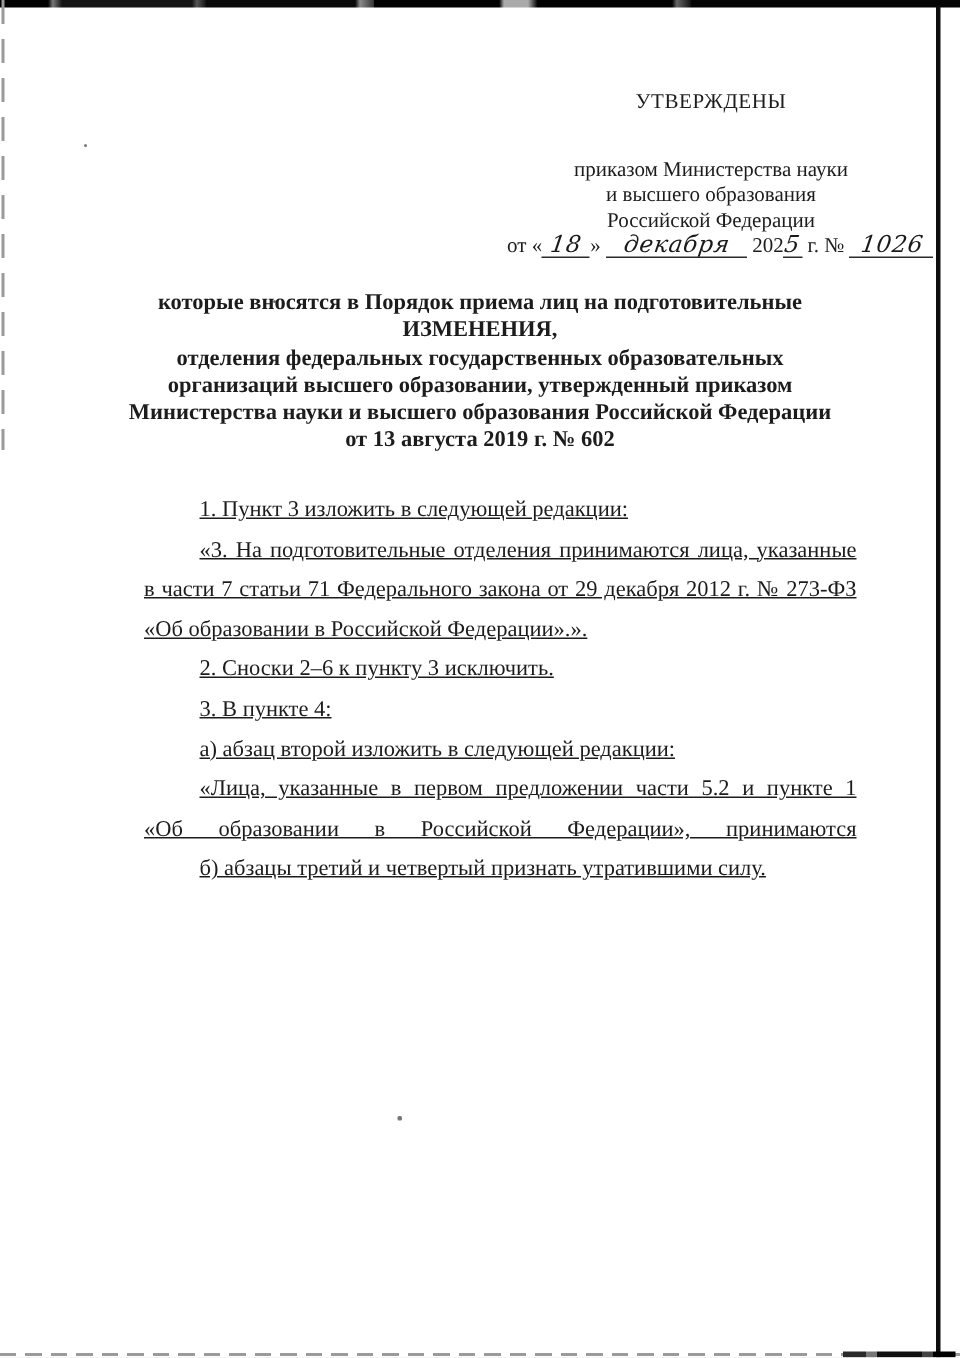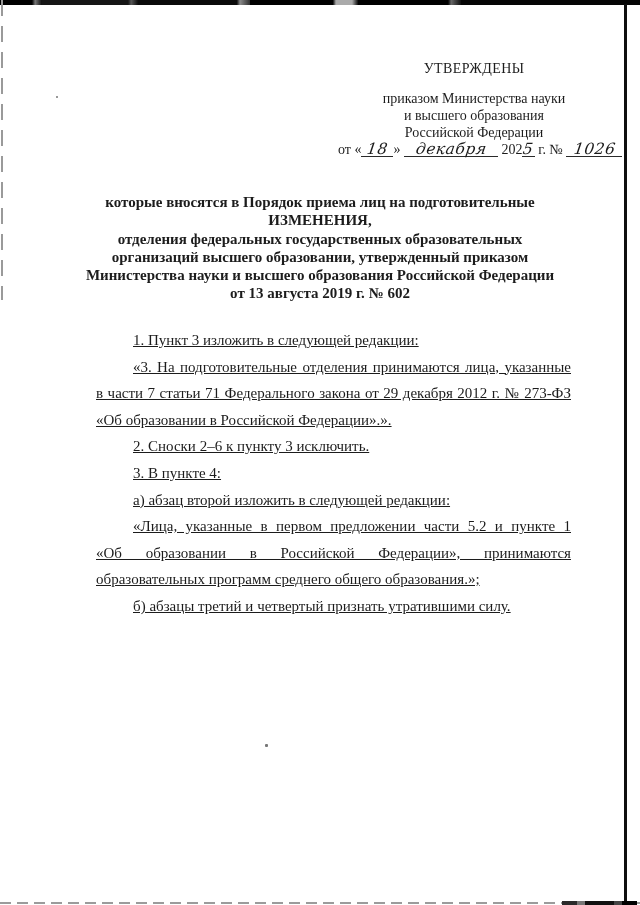--- a/index.html
+++ b/index.html
@@ -44,21 +44,21 @@
   .speck{position:absolute;background:#777;width:3px;height:3px;border-radius:1px;}
   .speck-a{left:265px;top:744px;}
   .speck-b{left:56px;top:96px;width:2px;height:2px;}
   .speck-c{left:182px;top:200px;width:2px;height:2px;}
 
   
   .approval{
     position:absolute;left:338px;top:60px;width:272px;
     text-align:center;font-size:14px;line-height:17px;
   }
-  .approval .approved{margin-bottom:13px;letter-spacing:0.4px;}
+  .approval .approved{margin-bottom:28px;letter-spacing:0.4px;}
   .dateline{
     margin-top:0;white-space:nowrap;font-size:14px;
   }
   .slot{
     display:inline-block;border-bottom:1.4px solid #2a2a2a;
     padding:0 3px;line-height:13px;vertical-align:baseline;
   }
   .hw{
     display:inline-block;
     font-family:"DejaVu Serif", serif;
@@ -129,17 +129,16 @@
   <div class="doc-body">
     <div class="line indent">1. Пункт 3 изложить в следующей редакции:</div>
     <div class="line indent just">«3. На подготовительные отделения принимаются лица, указанные</div>
     <div class="line just">в части 7 статьи 71 Федерального закона от 29 декабря 2012 г. № 273-ФЗ</div>
     <div class="line">«Об образовании в Российской Федерации».».</div>
     <div class="line indent">2. Сноски 2–6 к пункту 3 исключить.</div>
     <div class="line indent">3. В пункте 4:</div>
     <div class="line indent">а) абзац второй изложить в следующей редакции:</div>
     <div class="line indent just">«Лица, указанные в первом предложении части 5.2 и пункте 1</div>
     <div class="line just">«Об образовании в Российской Федерации», принимаются</div>
-    <div class="line">образовательных программ среднего общего образования.»;</div>
     <div class="line indent">б) абзацы третий и четвертый признать утратившими силу.</div>
   </div>
 
 </div>
 
 </body></html>

